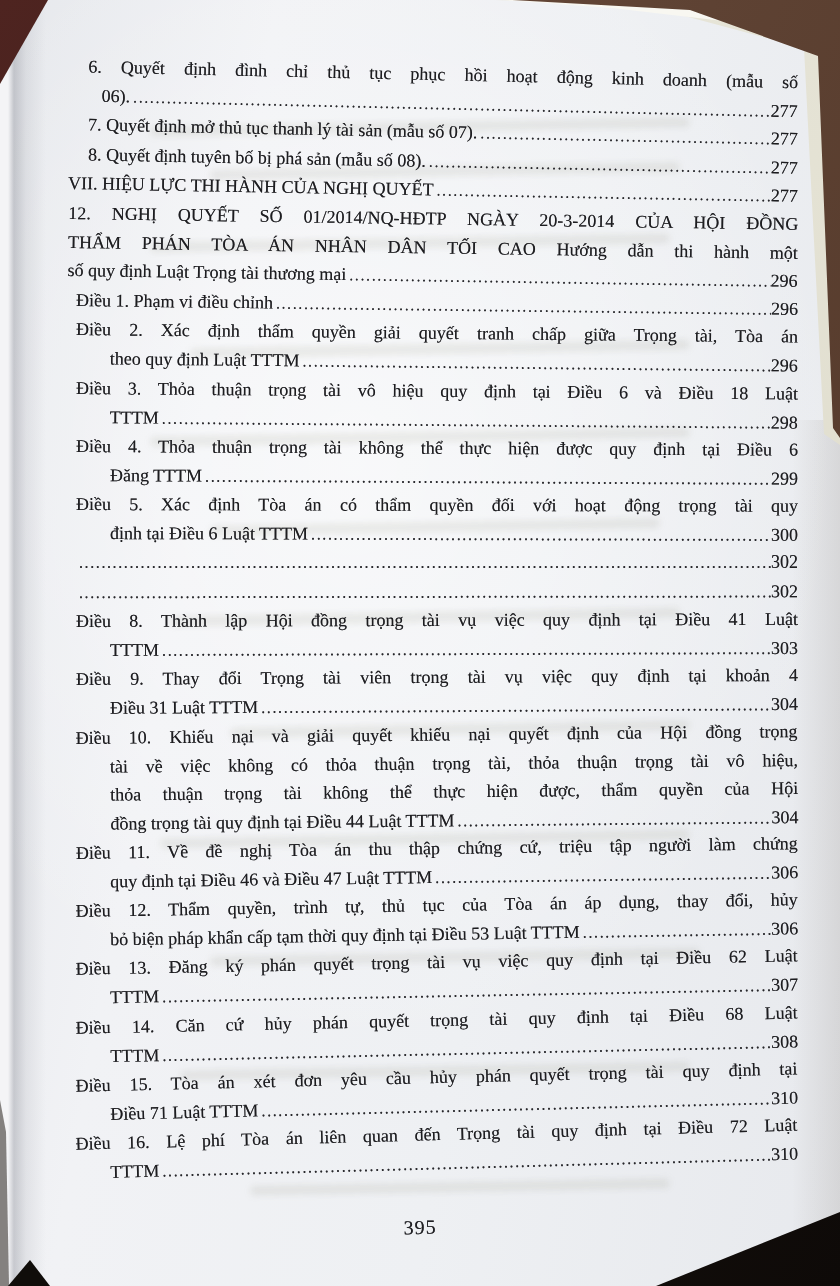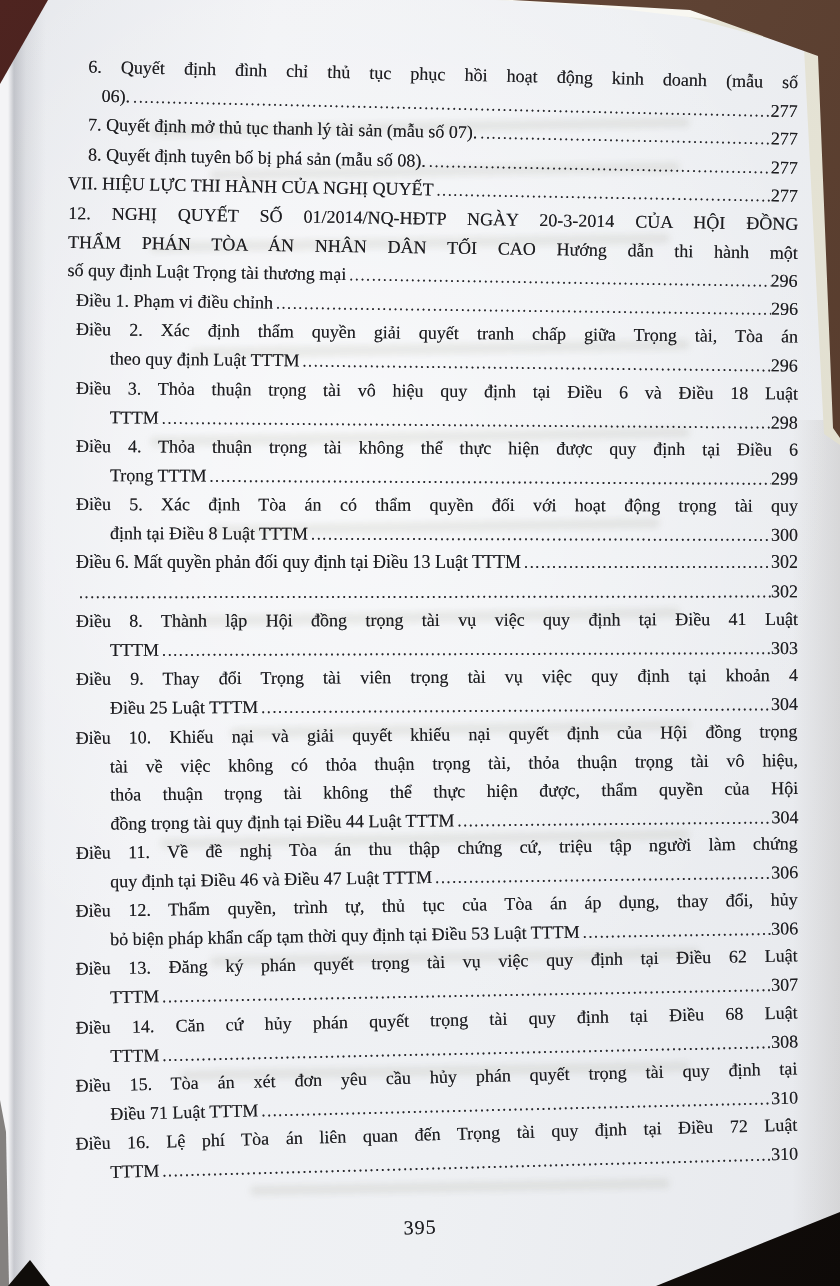--- a/index.html
+++ b/index.html
@@ -150,36 +150,35 @@
           <div class="line first full">Điều 3. Thỏa thuận trọng tài vô hiệu quy định tại Điều 6 và Điều 18 Luật</div>
           <div class="line last">
             <span class="txt">TTTM</span>
             <span class="dots"></span>
             <span class="pg">298</span>
           </div>
         </div>
         <div class="entry dieu" style="transform: rotate(0.288deg);">
           <div class="line first full">Điều 4. Thỏa thuận trọng tài không thể thực hiện được quy định tại Điều 6</div>
           <div class="line last">
-            <span class="txt">Trọng TTTM</span>
+            <span class="txt">Đăng TTTM</span>
             <span class="dots"></span>
             <span class="pg">299</span>
           </div>
         </div>
         <div class="entry dieu" style="transform: rotate(0.137deg);">
           <div class="line first full">Điều 5. Xác định Tòa án có thẩm quyền đối với hoạt động trọng tài quy</div>
           <div class="line last">
-            <span class="txt">định tại Điều 8 Luật TTTM</span>
+            <span class="txt">định tại Điều 6 Luật TTTM</span>
             <span class="dots"></span>
             <span class="pg">300</span>
           </div>
         </div>
         <div class="entry dieu" style="transform: rotate(0.023deg);">
           <div class="line first last">
-            <span class="txt">Điều 6. Mất quyền phản đối quy định tại Điều 13 Luật TTTM</span>
             <span class="dots"></span>
             <span class="pg">302</span>
           </div>
         </div>
         <div class="entry dieu" style="transform: rotate(-0.055deg);">
           <div class="line first last">
             <span class="dots"></span>
             <span class="pg">302</span>
           </div>
         </div>
@@ -187,21 +186,21 @@
           <div class="line first full">Điều 8. Thành lập Hội đồng trọng tài vụ việc quy định tại Điều 41 Luật</div>
           <div class="line last">
             <span class="txt">TTTM</span>
             <span class="dots"></span>
             <span class="pg">303</span>
           </div>
         </div>
         <div class="entry dieu" style="transform: rotate(-0.317deg);">
           <div class="line first full">Điều 9. Thay đổi Trọng tài viên trọng tài vụ việc quy định tại khoản 4</div>
           <div class="line last">
-            <span class="txt">Điều 25 Luật TTTM</span>
+            <span class="txt">Điều 31 Luật TTTM</span>
             <span class="dots"></span>
             <span class="pg">304</span>
           </div>
         </div>
         <div class="entry dieu" style="transform: rotate(-0.544deg);">
           <div class="line first full">Điều 10. Khiếu nại và giải quyết khiếu nại quyết định của Hội đồng trọng</div>
           <div class="line full">tài về việc không có thỏa thuận trọng tài, thỏa thuận trọng tài vô hiệu,</div>
           <div class="line full">thỏa thuận trọng tài không thể thực hiện được, thẩm quyền của Hội</div>
           <div class="line last">
             <span class="txt">đồng trọng tài quy định tại Điều 44 Luật TTTM</span>

